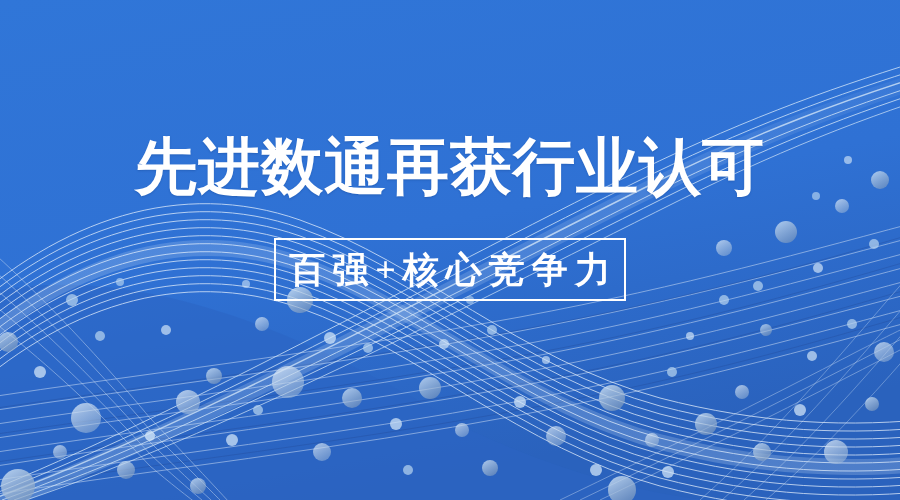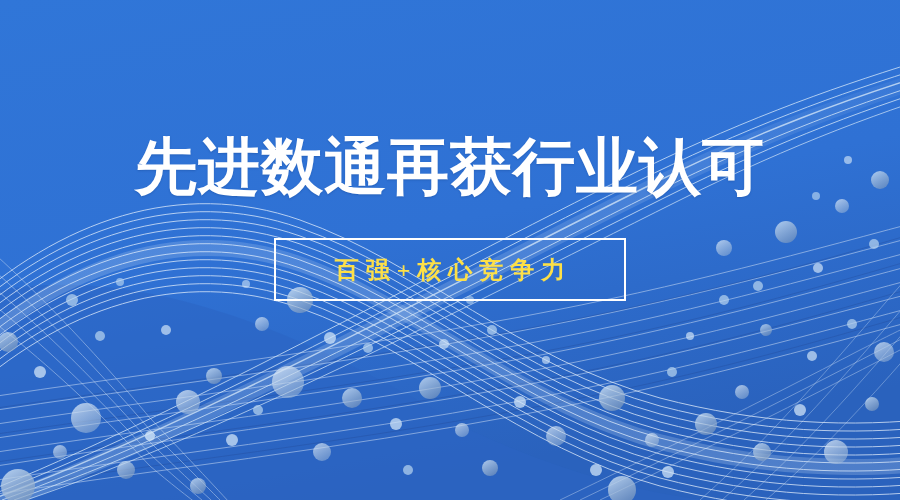--- a/index.html
+++ b/index.html
@@ -28,22 +28,22 @@
     text-shadow:0 1px 2px rgba(18,60,130,.30);
   }
   #subtitle-box{
     margin-top:40px;
     width:352px;height:63px;
     box-sizing:border-box;
     border:2px solid #ffffff;
     display:flex;align-items:center;justify-content:center;
   }
   #subtitle{
-    color:#fde047;
-    font-size:24px;
+    color:#ffffff;
+    font-size:36px;
     font-weight:700;
     line-height:1;
     letter-spacing:7px;
     text-indent:7px;
     white-space:nowrap;
   }
 </style>
 </head>
 <body>
 

